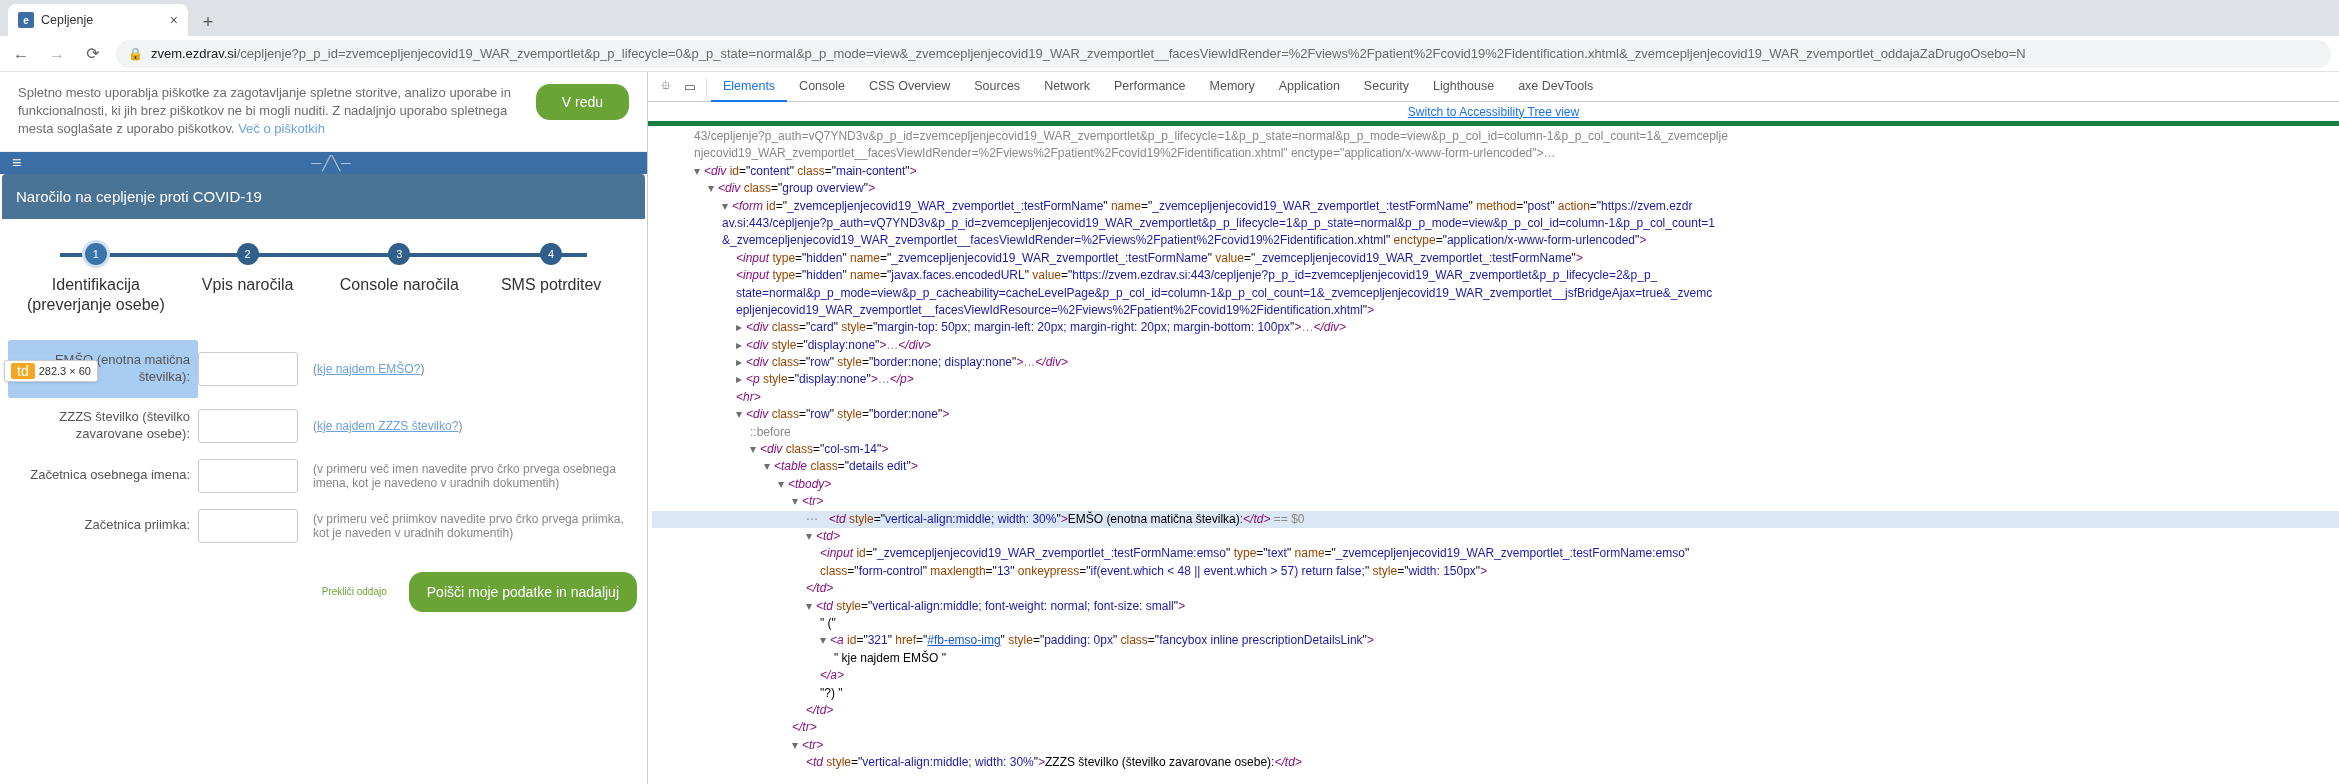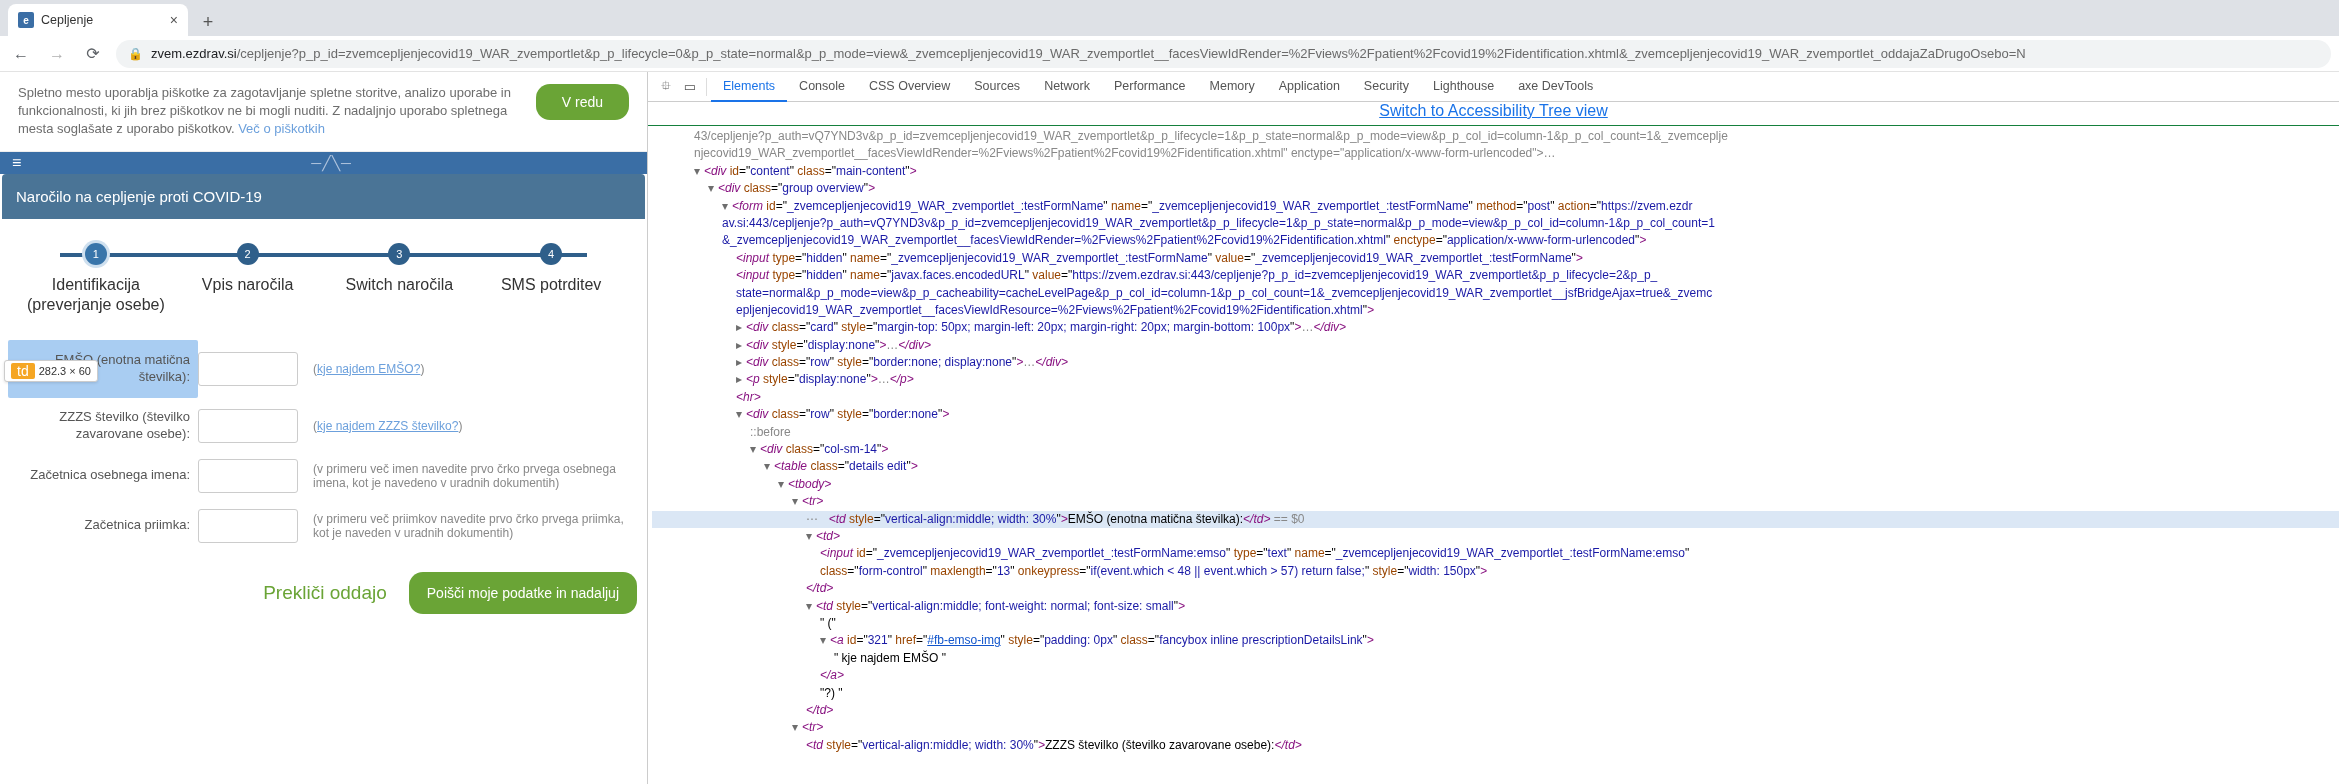--- a/index.html
+++ b/index.html
@@ -48,33 +48,33 @@
   .form-area { margin-top:18px; padding: 6px 8px; }
   .form-row { display:flex; align-items:center; margin-bottom:6px; min-height:44px; }
   .form-label { width:190px; text-align:right; padding-right:8px; font-size:13px; color:#555; line-height:1.3;}
   .form-label.highlight { background:#a9cdf2; padding: 12px 8px; border-radius:2px;}
   .form-input-cell { width:105px; }
   .form-input-cell input { width:100px; height:34px; border:1px solid #ccc; border-radius:3px; padding:0 6px; font-size:13px;}
   .form-help { flex:1; font-size:12px; color:#888; padding-left:10px;}
   .form-help a { color:#6ca0dc; text-decoration:underline; cursor:pointer;}
   
   .action-row { display:flex; justify-content:flex-end; gap:8px; padding: 8px 10px; margin-top:4px;}
-  .btn-cancel { background:none; border:none; color:#6aa436; font-size:19px; cursor:pointer; padding:10px 14px;}
+  .btn-cancel { background:none; border:none; color:#6aa436; font-size:10px; cursor:pointer; padding:10px 14px;}
   .btn-primary { background:#6aa436; color:#fff; border:none; border-radius:14px; padding:12px 18px; font-size:14px; cursor:pointer;}
   
   
   .devtools { flex:1; border-left:1px solid #ccc; display:flex; flex-direction:column; font-family: Menlo, Consolas, monospace; font-size:12px; background:#fff;}
   .dt-toolbar { height:30px; border-bottom:1px solid #ccc; display:flex; align-items:center; gap:0; padding:0 6px;}
   .dt-tool-icon { width:24px; text-align:center; color:#555; cursor:pointer; font-size:13px;}
   .dt-sep { width:1px; height:18px; background:#ddd; margin:0 4px;}
   .dt-tabs { display:flex; gap:0;}
   .dt-tab { padding: 7px 12px; font-size:12.5px; color:#555; cursor:pointer; font-family:-apple-system,Arial,sans-serif;}
   .dt-tab.active { color:#1a73e8; border-bottom:2px solid #1a73e8;}
   
-  .dt-secondary-bar { height:24px; border-bottom:1px solid #15803d; display:flex; align-items:flex-start; justify-content:center; font-size:16px; font-family:-apple-system,Arial,sans-serif; }
+  .dt-secondary-bar { height:24px; border-bottom:5px solid #15803d; display:flex; align-items:center; justify-content:center; font-size:12px; font-family:-apple-system,Arial,sans-serif; }
   .dt-secondary-bar a { color:#1a73e8; text-decoration:underline; cursor:pointer;}
   
   .dom-tree { flex:1; overflow:auto; padding:2px 0 2px 4px; line-height:1.45; white-space:nowrap;}
   .dom-tree .ln { padding:0 4px;}
   .dom-tree .ind1 { padding-left: 42px;}
   .dom-tree .ind2 { padding-left: 56px;}
   .dom-tree .ind3 { padding-left: 70px;}
   .dom-tree .ind4 { padding-left: 84px;}
   .dom-tree .ind5 { padding-left: 98px;}
   .dom-tree .ind6 { padding-left: 112px;}
@@ -135,21 +135,21 @@
       <div class="step active">
         <div class="circle">1</div>
         <div class="step-label">Identifikacija (preverjanje osebe)</div>
       </div>
       <div class="step">
         <div class="circle">2</div>
         <div class="step-label">Vpis naročila</div>
       </div>
       <div class="step">
         <div class="circle">3</div>
-        <div class="step-label">Switch naročila</div>
+        <div class="step-label">Console naročila</div>
       </div>
       <div class="step">
         <div class="circle">4</div>
         <div class="step-label">SMS potrditev</div>
       </div>
     </div>
 
     <div class="td-tooltip">
       <span class="orange">td</span>
       <span>282.3 × 60</span>
@@ -238,17 +238,18 @@
       <div class="ln ind10"><span class="tag">&lt;input</span> <span class="attr-n">id</span>="<span class="attr-v">_zvemcepljenjecovid19_WAR_zvemportlet_:testFormName:emso</span>" <span class="attr-n">type</span>="<span class="attr-v">text</span>" <span class="attr-n">name</span>="<span class="attr-v">_zvemcepljenjecovid19_WAR_zvemportlet_:testFormName:emso</span>"</div>
       <div class="ln ind10"><span class="attr-n">class</span>="<span class="attr-v">form-control</span>" <span class="attr-n">maxlength</span>="<span class="attr-v">13</span>" <span class="attr-n">onkeypress</span>="<span class="attr-v">if(event.which &lt; 48 || event.which &gt; 57) return false;</span>" <span class="attr-n">style</span>="<span class="attr-v">width: 150px</span>"<span class="tag">&gt;</span></div>
       <div class="ln ind9"><span class="tag">&lt;/td&gt;</span></div>
       <div class="ln ind9"><span class="arrow">▾</span><span class="tag">&lt;td</span> <span class="attr-n">style</span>="<span class="attr-v">vertical-align:middle; font-weight: normal; font-size: small</span>"<span class="tag">&gt;</span></div>
       <div class="ln ind10 txt">" ("</div>
       <div class="ln ind10"><span class="arrow">▾</span><span class="tag">&lt;a</span> <span class="attr-n">id</span>="<span class="attr-v">321</span>" <span class="attr-n">href</span>="<span class="alink">#fb-emso-img</span>" <span class="attr-n">style</span>="<span class="attr-v">padding: 0px</span>" <span class="attr-n">class</span>="<span class="attr-v">fancybox inline prescriptionDetailsLink</span>"<span class="tag">&gt;</span></div>
       <div class="ln ind10 txt" style="padding-left:182px">" kje najdem EMŠO "</div>
       <div class="ln ind10"><span class="tag">&lt;/a&gt;</span></div>
       <div class="ln ind10 txt">"?) "</div>
       <div class="ln ind9"><span class="tag">&lt;/td&gt;</span></div>
+      <div class="ln ind8"><span class="tag">&lt;/tr&gt;</span></div>
       <div class="ln ind8"><span class="arrow">▾</span><span class="tag">&lt;tr&gt;</span></div>
       <div class="ln ind9"><span class="tag">&lt;td</span> <span class="attr-n">style</span>="<span class="attr-v">vertical-align:middle; width: 30%</span>"<span class="tag">&gt;</span><span class="txt">ZZZS številko (številko zavarovane osebe):</span><span class="tag">&lt;/td&gt;</span></div>
     </div>
   </div>
 </div>
 
 </body></html>

